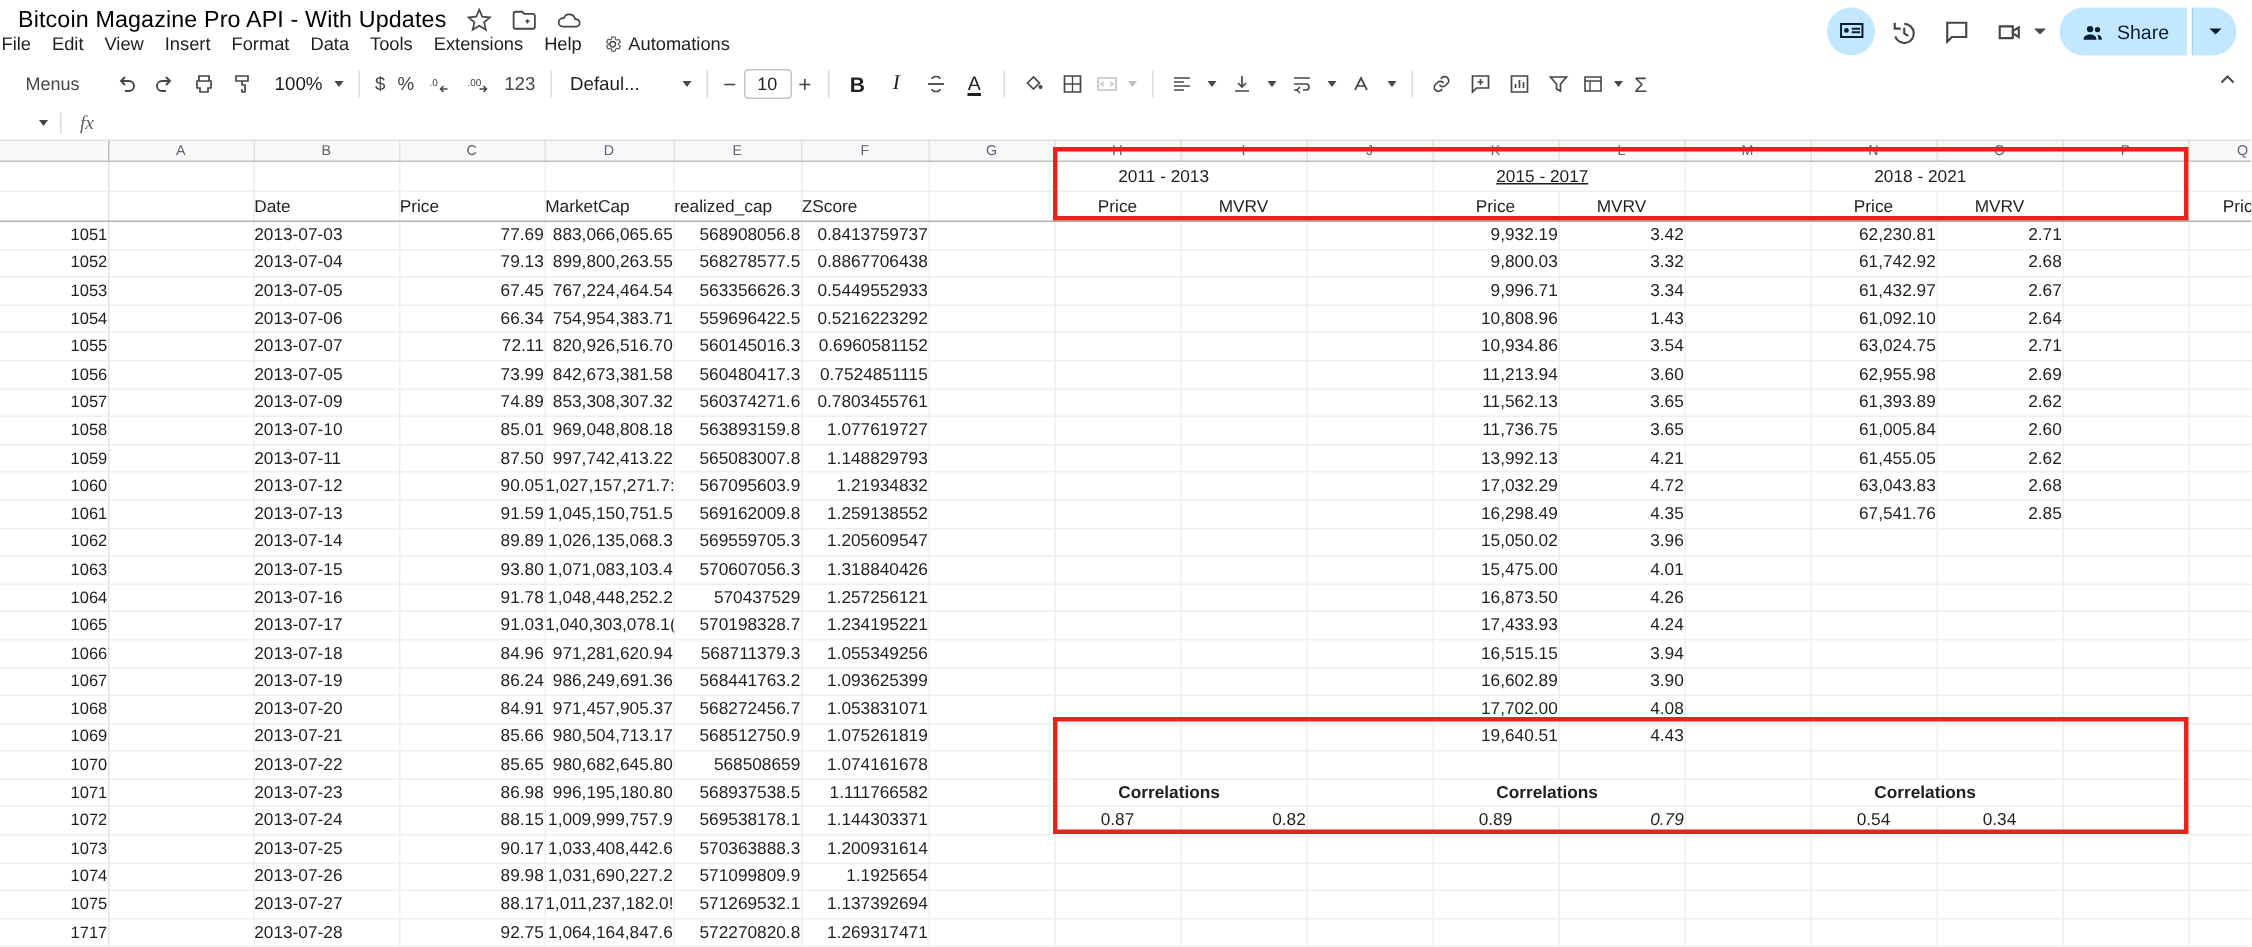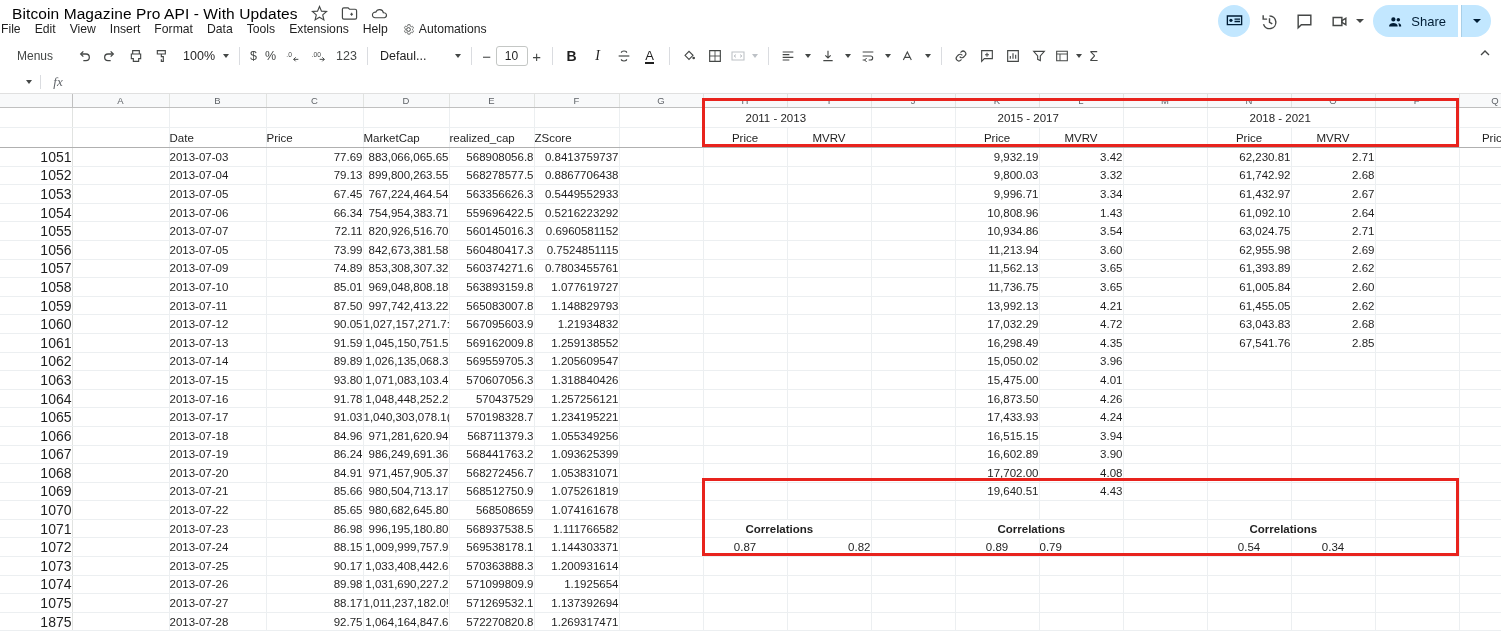--- a/index.html
+++ b/index.html
@@ -163,21 +163,21 @@
     vertical-align: middle;
     line-height: 13px;
   }
   .colhdr th.sel { background: #d3e3fd; color: #0b57d0; font-weight: bold; }
   .colhdr th.corner { background: #f8f9fa; border-right: 1px solid #c0c0c0; }
 
   td.rh {
     background: #fff;
     border-right: 1px solid #e1e3e1;
     border-bottom: 1px solid #eceff1;
-    font-size: 14px; color: #1f1f1f;
+    font-size: 11px; color: #1f1f1f;
     text-align: right; padding-right: 6px;
     vertical-align: middle;
   }
   td.cell {
     height: 18.6px;
     border-right: 1px solid #eceff1;
     border-bottom: 1px solid #eceff1;
     font-size: 11.5px;
     color: #1f1f1f;
     vertical-align: middle;
@@ -530,21 +530,21 @@
           <td class="cell num"></td>
           <td class="cell num"></td>
           <td class="cell num"></td>
           <td class="cell num"></td>
           <td class="cell num"></td>
           <td class="cell num"></td>
           <td class="cell num"></td>
           <td class="cell ctr" style="border-right: none; position: relative; overflow: visible; text-indent: 42px;">2011 - 2013</td>
           <td class="cell ctr"></td>
           <td class="cell num"></td>
-          <td class="cell ctr" style="border-right: none; position: relative; overflow: visible; text-indent: 42px;">2015 - 2017</td>
+          <td class="cell ctr" style="border-right: none; position: relative; overflow: visible; text-indent: 42px; text-decoration: underline;">2015 - 2017</td>
           <td class="cell ctr"></td>
           <td class="cell num"></td>
           <td class="cell ctr" style="border-right: none; position: relative; overflow: visible; text-indent: 42px;">2018 - 2021</td>
           <td class="cell ctr"></td>
           <td class="cell num"></td>
           <td class="cell ctr" style="border-right: none; position: relative; overflow: visible; text-indent: 42px;">2022 - Today</td>
           <td class="cell ctr"></td>
         </tr>
         <tr class="hdrrow thickline">
           <td class="rh"></td>
@@ -1014,21 +1014,21 @@
           <td class="cell txt">2013-07-24</td>
           <td class="cell num">88.15</td>
           <td class="cell num">1,009,999,757.9</td>
           <td class="cell num">569538178.1</td>
           <td class="cell num">1.144303371</td>
           <td class="cell num"></td>
           <td class="cell num" style="text-align: center;">0.87</td>
           <td class="cell num" style="text-align: right;">0.82</td>
           <td class="cell num"></td>
           <td class="cell num" style="text-align: center;">0.89</td>
-          <td class="cell num" style="text-align: left;">0.79</td>
+          <td class="cell num" style="text-align: right; font-style: italic;">0.79</td>
           <td class="cell num"></td>
           <td class="cell num" style="text-align: center;">0.54</td>
           <td class="cell num" style="text-align: center;">0.34</td>
           <td class="cell num"></td>
           <td class="cell num"></td>
           <td class="cell num"></td>
         </tr>
         <tr>
           <td class="rh">1073</td>
           <td class="cell num"></td>
@@ -1086,21 +1086,21 @@
           <td class="cell num"></td>
           <td class="cell num"></td>
           <td class="cell num"></td>
           <td class="cell num"></td>
           <td class="cell num"></td>
           <td class="cell num"></td>
           <td class="cell num"></td>
           <td class="cell num"></td>
         </tr>
         <tr>
-          <td class="rh">1875</td>
+          <td class="rh">1717</td>
           <td class="cell num"></td>
           <td class="cell txt">2013-07-28</td>
           <td class="cell num">92.75</td>
           <td class="cell num">1,064,164,847.6</td>
           <td class="cell num">572270820.8</td>
           <td class="cell num">1.269317471</td>
           <td class="cell num"></td>
           <td class="cell num"></td>
           <td class="cell num"></td>
           <td class="cell num"></td>

